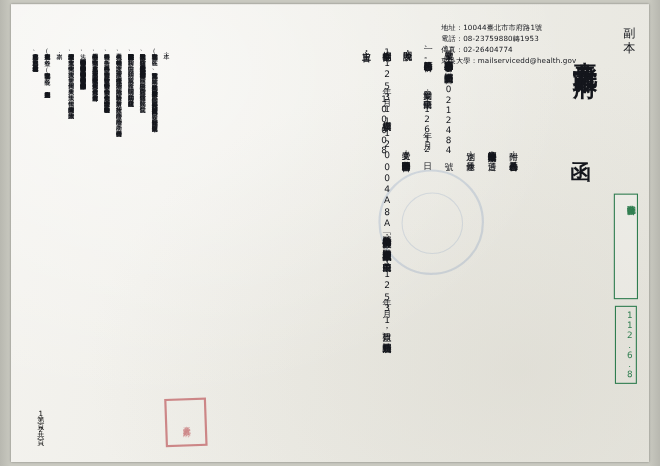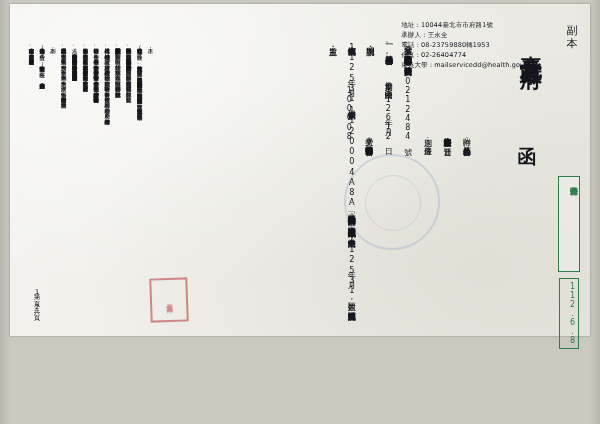--- a/index.html
+++ b/index.html
@@ -6,21 +6,21 @@
   body{
     width:600px;height:424px;
     background:#c9c9c0;
     font-family:"DejaVu Sans","Liberation Sans",sans-serif;
     overflow:hidden;
   }
   
   #page{
     position:absolute;
     left:10px;top:4px;
-    width:580px;height:332px;
+    width:580px;height:416px;
     background:#f3f2ee;
     box-shadow:0 0 2px rgba(0,0,0,.35);
   }
   
   #page:before{
     content:"";position:absolute;inset:0;
     background:
       radial-gradient(ellipse at 20% 15%, rgba(255,255,255,.55), rgba(255,255,255,0) 60%),
       radial-gradient(ellipse at 80% 80%, rgba(215,213,203,.5), rgba(255,255,255,0) 60%),
       linear-gradient(100deg, rgba(244,243,239,1) 0%, rgba(238,237,231,1) 50%, rgba(232,231,224,1) 100%);
@@ -193,21 +193,20 @@
   <div class="fuben">
     <div class="v">副　本</div>
   </div>
 
   <div id="title" class="v">臺北市政府</div>
 
   <div id="han" class="v">函</div>
 
   <div id="contact">
     <div>地址：10044臺北市市府路1號</div>
-    <div>承辦人：王永全</div>
     <div>電話：08-23759880轉1953</div>
     <div>傳真：02-26404774</div>
     <div>東吳大學：mailservicedd@health.gov</div>
   </div>
 
   <div id="meta">
     <div class="v" style="display:inline-block;margin-left:5px;">100008</div>
     <div class="v" style="display:inline-block;margin-left:5px;">受文者：中華民國醫師公會全國聯合會</div>
     <div class="v" style="display:inline-block;margin-left:5px;">發文日期：中華民國112年6月12日</div>
     <div class="v" style="display:inline-block;margin-left:5px;">發文字號：府衛醫字第1120212484號</div>

